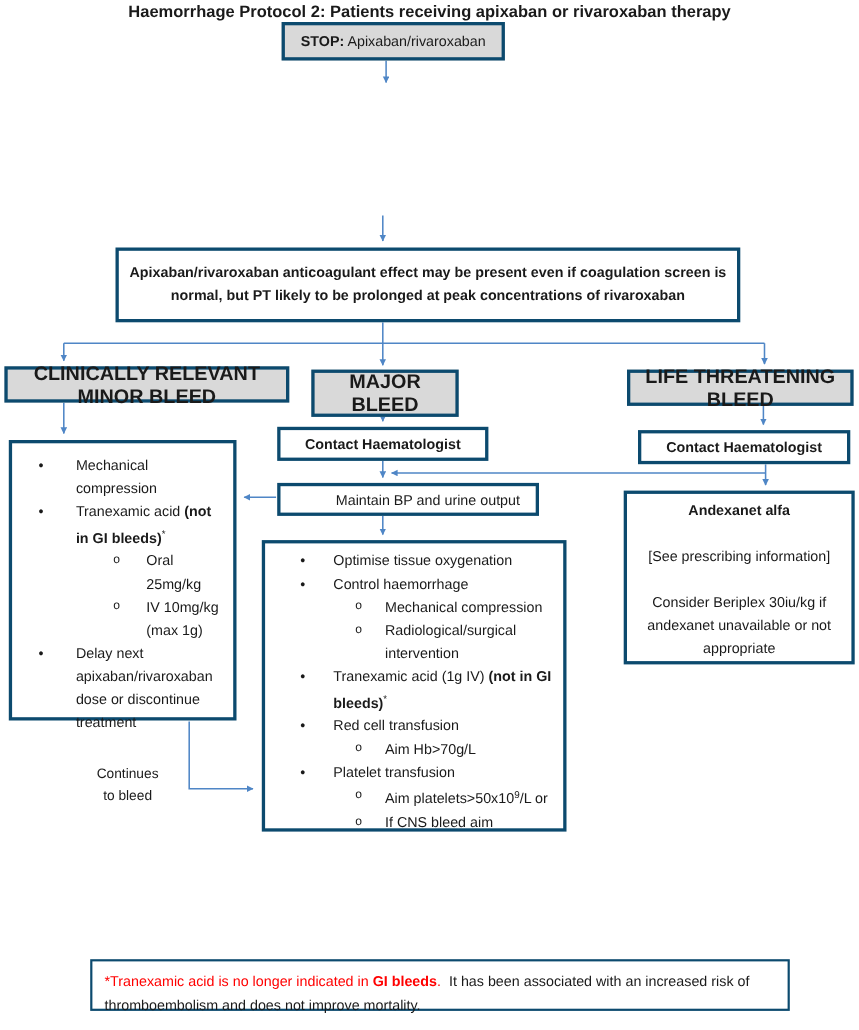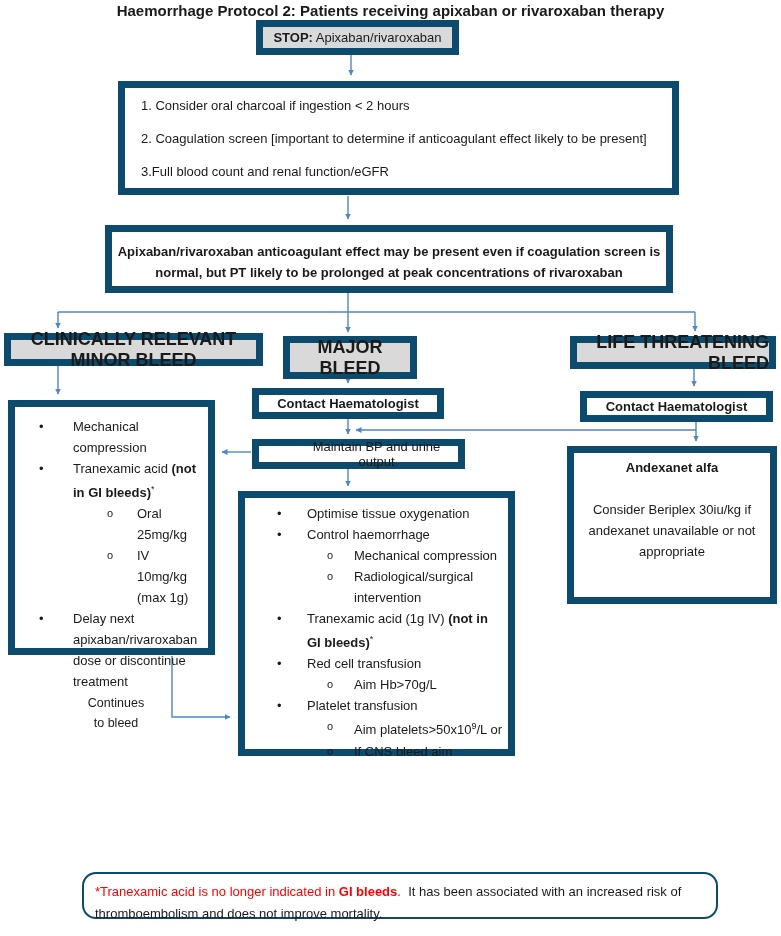--- a/index.html
+++ b/index.html
@@ -2,21 +2,21 @@
 <html><head>
 <meta charset="utf-8">
 <style>
   html,body { margin:0; padding:0; background:#ffffff; }
   #canvas {
     position:relative; width:781px; height:936px; background:#ffffff;
     font-family:"Liberation Sans","DejaVu Sans",sans-serif; color:#1a1a1a;
     overflow:hidden;
   }
   .abs { position:absolute; box-sizing:border-box; }
-  .box { position:absolute; box-sizing:border-box; border:7px solid #0c4a6e; background:#ffffff; }
+  .box { position:absolute; box-sizing:border-box; border:3px solid #0c4a6e; background:#ffffff; }
   .gray { background:#d9d9d9; }
   .ctr { display:flex; align-items:center; justify-content:center; text-align:center; }
   .bold { font-weight:bold; }
   #title { top:2px; left:0; width:781px; text-align:center; font-size:15px; font-weight:bold; }
   
   #steps-box { padding:7px 8px 0 16px; font-size:13px; }
   #steps-box p { margin:0 0 12px 0; line-height:21px; white-space:nowrap; }
   
   #warning-box { padding-top:9px; font-size:13px; font-weight:bold; text-align:center; line-height:21px; }
   
@@ -35,21 +35,21 @@
   sup { font-size:9px; }
   
   .smallbox { font-size:13px; }
   
   #andexanet-box { padding:4px 6px; font-size:13px; text-align:center; line-height:21px; }
   #andexanet-box p { margin:0 0 21px 0; }
   #andexanet-box p:last-child { margin:0; }
   
   #continues-label { font-size:12.5px; text-align:center; line-height:20px; }
   
-  #footnote-box { border-width:2px; padding:7px 11px; font-size:13px; line-height:22px;border-radius:14px; }
+  #footnote-box { border-width:2px; padding:7px 11px; font-size:13px; line-height:22px; }
   #footnote-box p { margin:0; white-space:pre-wrap; }
   .red { color:#ff0000; }
   svg.connectors { position:absolute; left:0; top:0; pointer-events:none; }
 </style>
 </head>
 <body>
 
 <div id="canvas">
 
   <svg class="connectors" width="781" height="936" viewBox="0 0 781 936">
@@ -77,34 +77,29 @@
       <polyline points="172,656 172,717 230,717" marker-end="url(#arr)"></polyline>
     </g>
   </svg>
 
   <div id="title" class="abs">Haemorrhage Protocol 2: Patients receiving apixaban or rivaroxaban therapy</div>
 
   <div class="box gray ctr" style="left:256px; top:20px; width:203px; height:35px; font-size:13px;">
     <span><b>STOP:</b><span> Apixaban/rivaroxaban</span></span>
   </div>
 
-  <div class="box" id="steps-box" style="left:118px; top:81px; width:561px; height:114px;">
-    <p>1. Consider oral charcoal if ingestion &lt; 2 hours</p>
-    <p>2. Coagulation screen [important to determine if anticoagulant effect likely to be present]</p>
-    <p>3.Full blood count and renal function/eGFR</p>
-  </div>
 
   <div class="box" id="warning-box" style="left:105px; top:225px; width:568px; height:68px;">
     <span style="display:block;">Apixaban/rivaroxaban anticoagulant effect may be present even if coagulation screen is</span>
     <span style="display:block;">normal, but PT likely to be prolonged at peak concentrations of rivaroxaban</span>
   </div>
 
   <div class="box gray ctr hdr" style="left:4px; top:333px; width:259px; height:33px;">CLINICALLY RELEVANT MINOR BLEED</div>
   <div class="box gray ctr hdr" style="left:283px; top:336px; width:134px; height:43px;">MAJOR BLEED</div>
-  <div class="box gray ctr hdr" style="left:570px; top:336px; width:206px; height:33px;text-align:right;">LIFE THREATENING BLEED</div>
+  <div class="box gray ctr hdr" style="left:570px; top:336px; width:206px; height:33px;">LIFE THREATENING BLEED</div>
 
   <div class="box blist" id="minor-box" style="left:8px; top:400px; width:207px; height:255px;">
     <div class="brow lvl1">
       <span class="bmark">•</span>
       <span class="btxt">Mechanical compression</span>
     </div>
     <div class="brow lvl1">
       <span class="bmark">•</span>
       <span class="btxt"><span>Tranexamic acid </span><b>(not in GI bleeds)</b><sup>*</sup></span>
     </div>
@@ -122,21 +117,21 @@
     </div>
   </div>
 
   <div class="abs" id="continues-label" style="left:80px; top:693px; width:72px;">
     <span style="display:block;">Continues</span>
     <span style="display:block;">to bleed</span>
   </div>
 
   <div class="box ctr smallbox bold" style="left:252px; top:388px; width:192px; height:31px;">Contact Haematologist</div>
 
-  <div class="box ctr smallbox" style="left:252px; top:439px; width:213px; height:30px;padding-left:36px;">Maintain BP and urine output</div>
+  <div class="box ctr smallbox" style="left:252px; top:439px; width:238px; height:30px;padding-left:36px;">Maintain BP and urine output</div>
 
   <div class="box blist" id="major-box" style="left:238px; top:491px; width:277px; height:265px;">
     <div class="brow lvl1">
       <span class="bmark">•</span>
       <span class="btxt">Optimise tissue oxygenation</span>
     </div>
     <div class="brow lvl1">
       <span class="bmark">•</span>
       <span class="btxt">Control haemorrhage</span>
     </div>
@@ -171,20 +166,21 @@
     <div class="brow lvl2">
       <span class="bmark">o</span>
       <span class="btxt">If CNS bleed aim</span>
     </div>
   </div>
 
   <div class="box ctr smallbox bold" style="left:580px; top:391px; width:193px; height:31px;">Contact Haematologist</div>
 
   <div class="box" id="andexanet-box" style="left:567px; top:446px; width:210px; height:158px;">
     <p class="bold">Andexanet alfa</p>
+    <p>[See prescribing information]</p>
     <p>Consider Beriplex 30iu/kg if andexanet unavailable or not appropriate</p>
   </div>
 
   <div class="box" id="footnote-box" style="left:82px; top:872px; width:636px; height:47px;">
     <p><span class="red bold"><span style="font-weight:normal;">*Tranexamic acid is no longer indicated in </span><b>GI bleeds</b><span style="font-weight:normal;">.</span></span><span>  It has been associated with an increased risk of thromboembolism and does not improve mortality.</span></p>
   </div>
 
 </div>
 
 </body></html>

